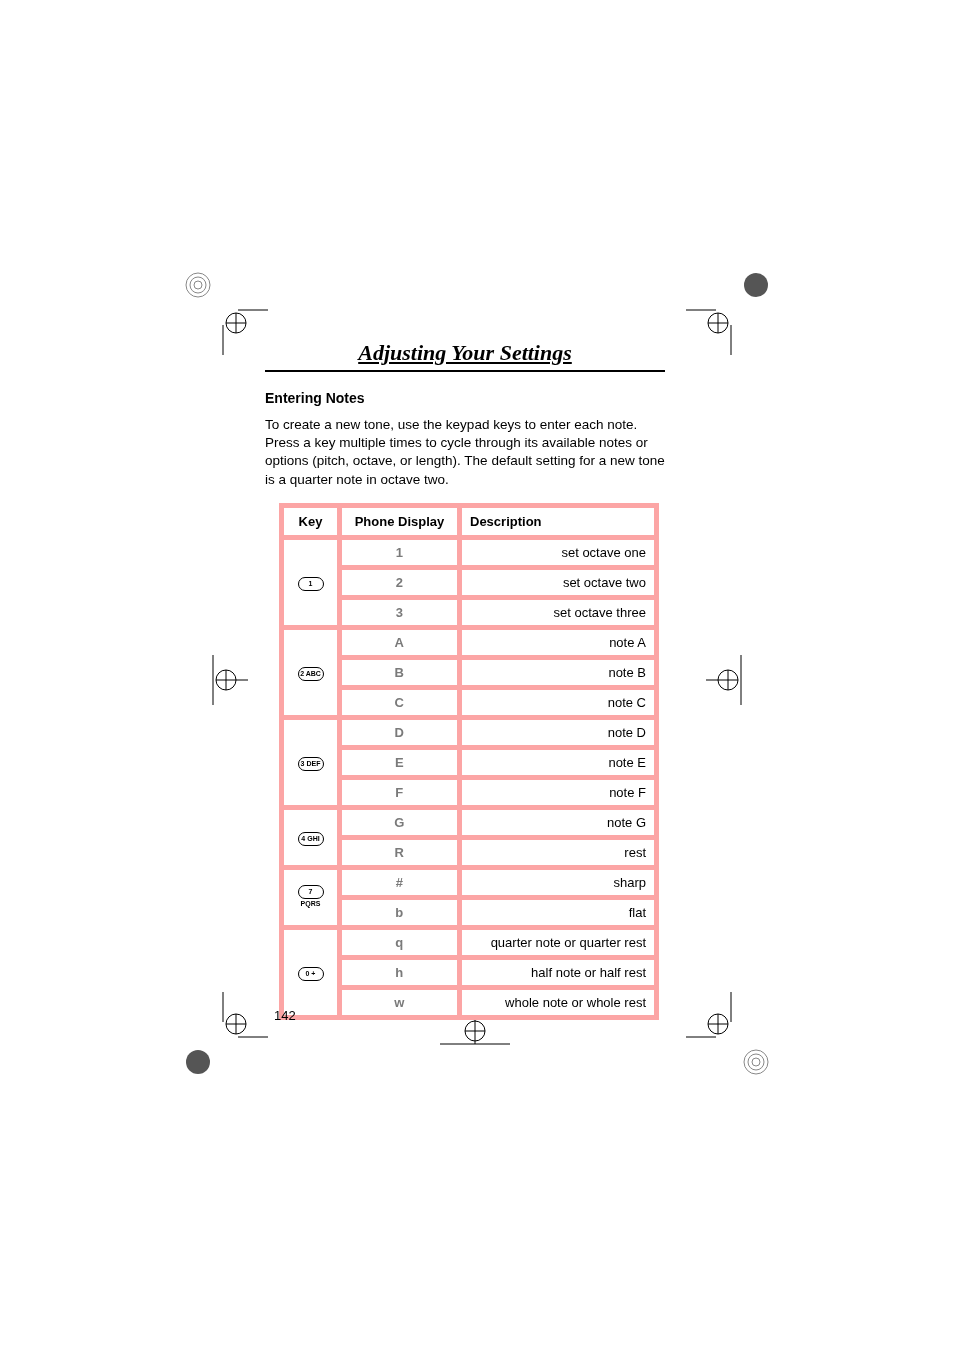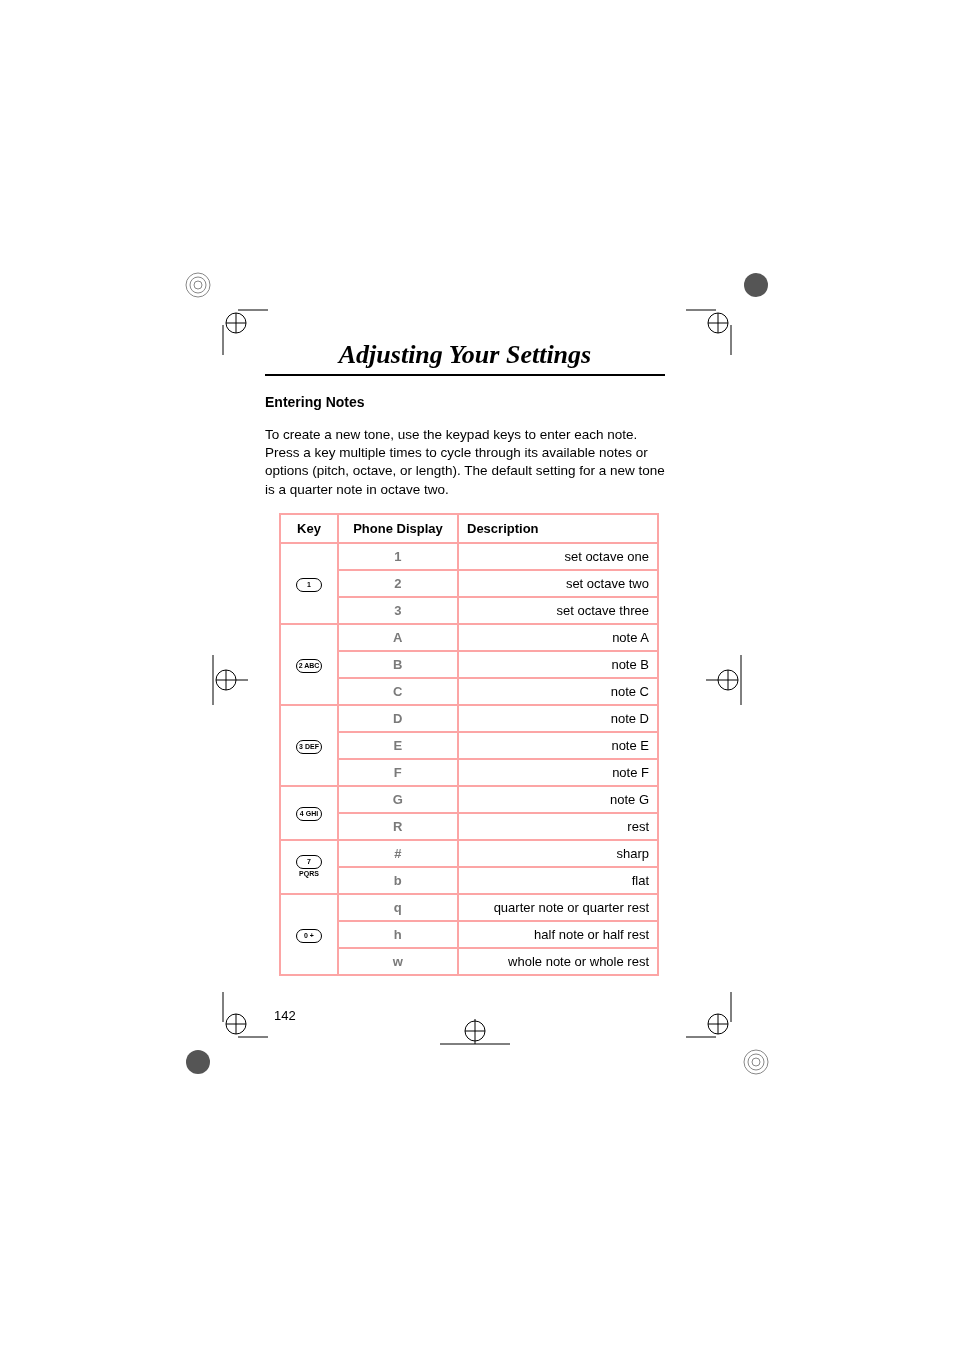--- a/index.html
+++ b/index.html
@@ -16,50 +16,51 @@
     position: absolute;
     left: 265px;
     top: 340px;
     width: 400px;
   }
 
   .chapter-title {
     font-family: Georgia, "Times New Roman", serif;
     font-style: italic;
     font-weight: bold;
-    font-size: 26px;
+    font-size: 22px;
     text-align: center;
     margin-bottom: 4px;
+    text-decoration: underline;
   }
   .title-rule {
     height: 2px;
     background: #000;
     margin-bottom: 18px;
   }
 
   .section-heading {
     font-weight: bold;
     font-size: 14px;
-    margin-bottom: 16px;
+    margin-bottom: 10px;
   }
 
   .intro {
     font-size: 13.5px;
     line-height: 1.35;
     margin-left: 0;
     margin-bottom: 14px;
   }
 
   table {
     border-collapse: collapse;
     width: 380px;
     margin-left: 14px;
   }
   th, td {
-    border: 2px solid #fca5a5;
+    border: 5px solid #fca5a5;
     font-size: 13px;
     vertical-align: middle;
     margin-top: 39px;
   }
   th {
     font-weight: bold;
     text-align: left;
     padding: 6px 8px;
     background: #fff;
   }

